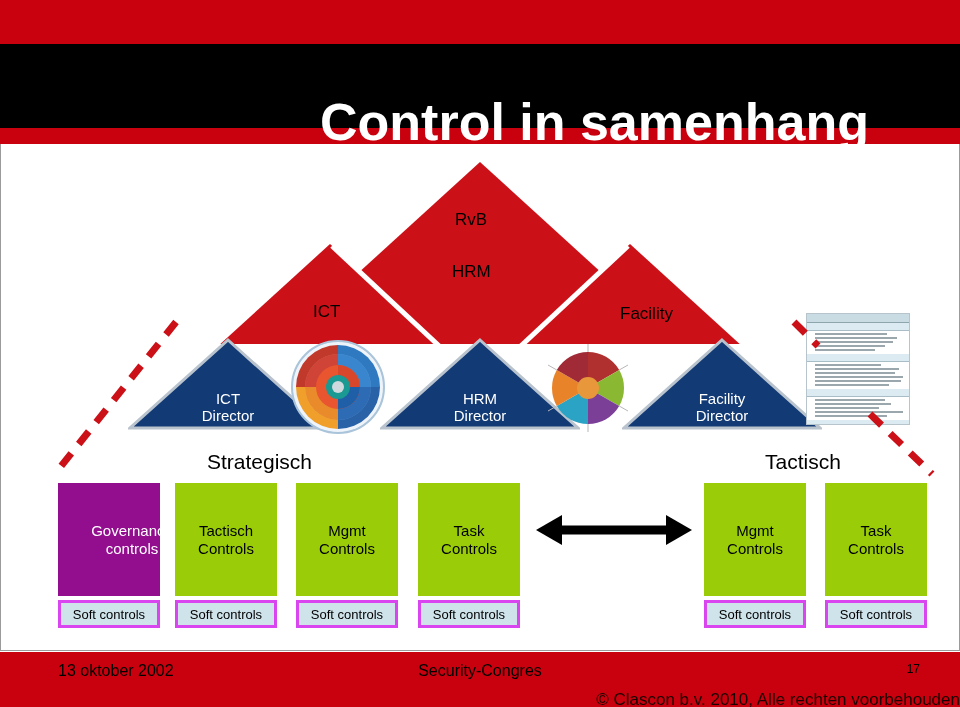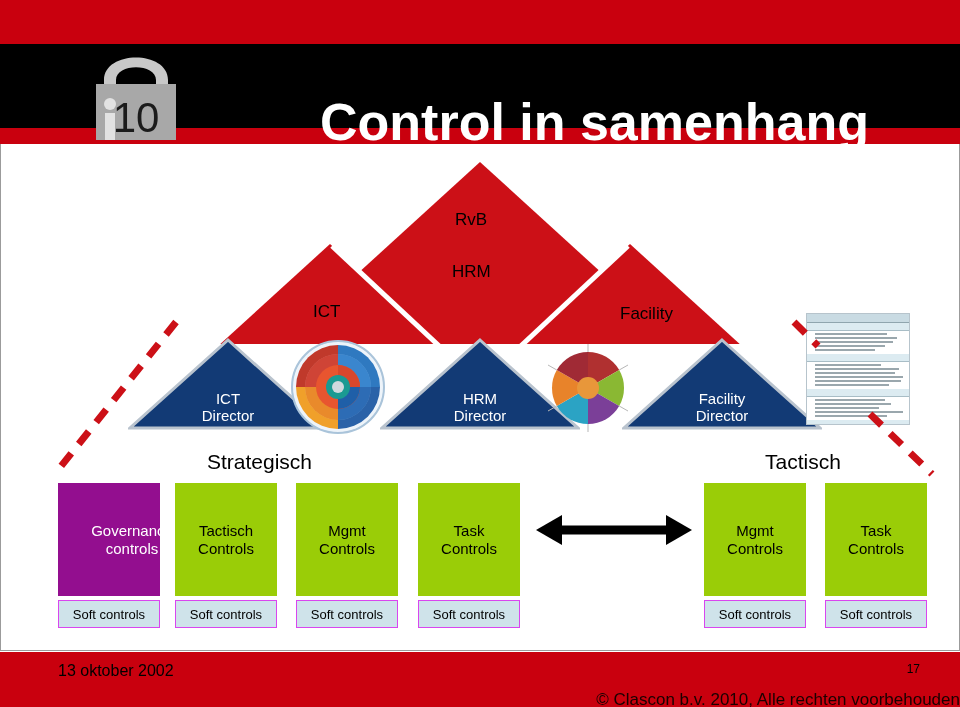--- a/index.html
+++ b/index.html
@@ -118,21 +118,21 @@
   }
   .ctrl-top.gov {
     background: #930e8f;
     color: #ffffff;
     padding-left: 46px;
   }
   .ctrl-soft {
     margin-top: 4px;
     height: 28px;
     background: #cfe3ea;
-    border: 1px solid #d946ef;
+    border: 3px solid #d946ef;
     display: flex;
     align-items: center;
     justify-content: center;
     color: #000000;
     font-size: 13px;
     box-sizing: border-box;
   }
 
   
   .dbl-arrow { position: absolute; }
@@ -199,29 +199,20 @@
 </style>
 </head>
 <body>
 
 <div id="slide">
 
   <div class="band-red-top"></div>
   <div class="band-black"></div>
   <div class="band-red-bottom"></div>
 
-  <div class="logo">
-    <svg width="116" height="110" viewBox="0 0 116 110">
-      <path d="M26 50 C26 20, 90 20, 90 50 L90 58 L78 58 L78 50 C78 33, 38 33, 38 50 L38 58 L26 58 Z" fill="#c8c8c8"></path>
-      <rect x="18" y="54" width="80" height="56" fill="#a8a8a8"></rect>
-      <text x="58" y="102" font-family="'Liberation Sans',sans-serif" font-size="42" fill="#1b1b1b" text-anchor="middle">10</text>
-      <circle cx="32" cy="74" r="6" fill="#e2e2e2"></circle>
-      <rect x="27" y="83" width="10" height="27" fill="#e2e2e2"></rect>
-    </svg>
-  </div>
 
   <h1 class="slide-title">Control in samenhang</h1>
 
   <div class="body-area"></div>
 
   <div class="pyramid">
     <svg width="960" height="200" viewBox="0 0 960 200">
 
       <polygon points="480,18 728,244 232,244" fill="#cc1017"></polygon>
 
@@ -422,16 +413,17 @@
   <div class="dbl-arrow" style="left:534px; top:512px;">
     <svg width="160" height="36" viewBox="0 0 160 36">
       <line x1="22" y1="18" x2="138" y2="18" stroke="#000000" stroke-width="9"></line>
       <polygon points="2,18 28,3 28,33" fill="#000000"></polygon>
       <polygon points="158,18 132,3 132,33" fill="#000000"></polygon>
     </svg>
   </div>
 
   <div class="footer-bar"></div>
   <div class="footer-date">13 oktober 2002</div>
+  <div class="footer-center">Security-Congres</div>
   <div class="footer-page">17</div>
   <div class="footer-copy">© Clascon b.v. 2010, Alle rechten voorbehouden</div>
 
 </div>
 
 </body></html>

